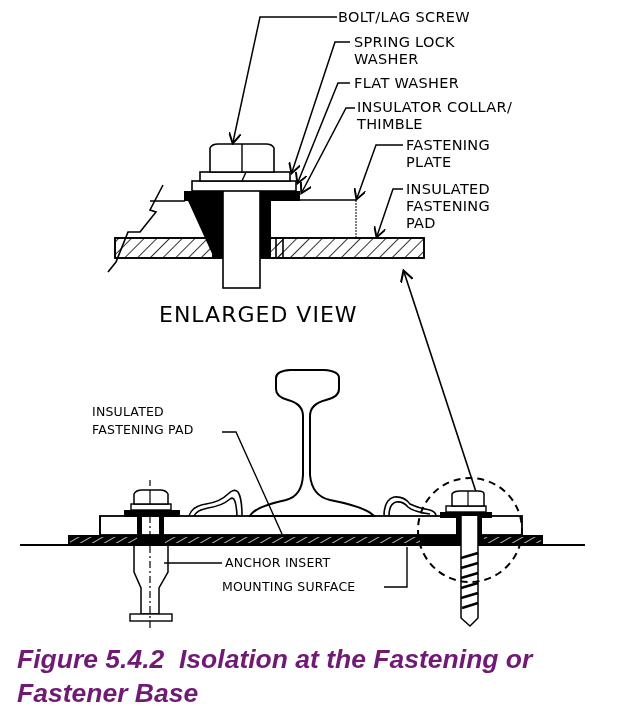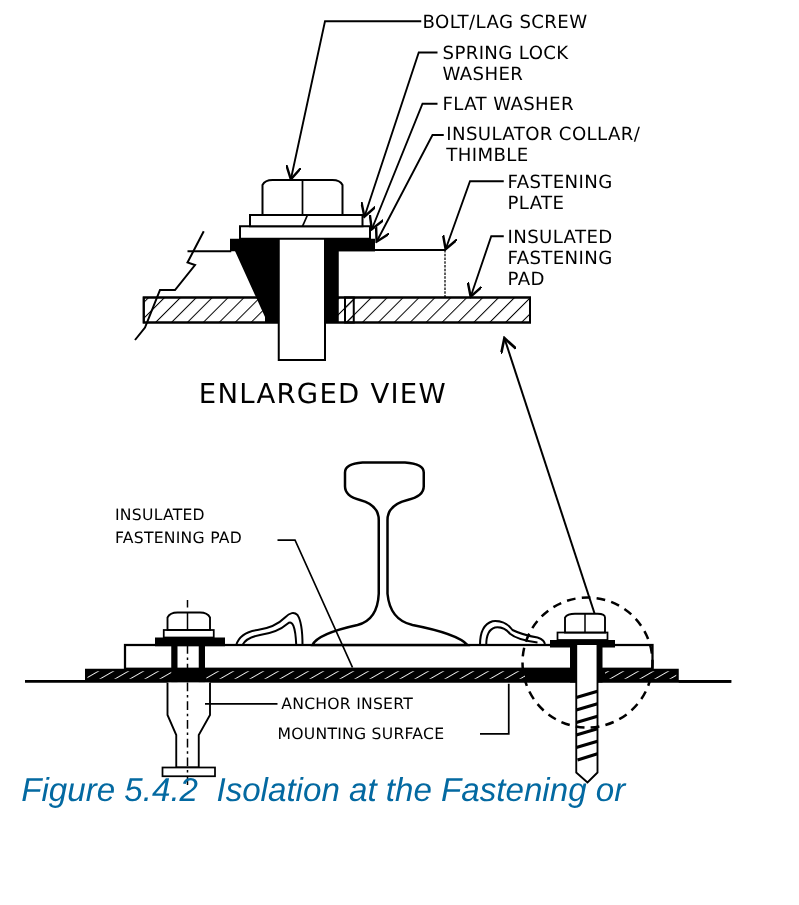--- a/index.html
+++ b/index.html
@@ -2,23 +2,23 @@
 <html><head>
   <meta charset="utf-8">
   <style>
     html, body { margin: 0; padding: 0; background: #ffffff; }
     body { width: 639px; height: 724px; position: relative; overflow: hidden; }
     #diagram { position: absolute; left: 0; top: 0; width: 639px; height: 640px; }
     .lbl { font-family: "DejaVu Sans", sans-serif; font-size: 14.5px; fill: #000; letter-spacing: 0.3px; }
     .lbl-sm { font-family: "DejaVu Sans", sans-serif; font-size: 12.5px; fill: #000; letter-spacing: 0.2px; }
     .title-view { font-family: "DejaVu Sans", sans-serif; font-size: 22px; fill: #000; letter-spacing: 1px; }
     .caption {
-      position: absolute; left: 17px; top: 615px; width: 610px;
-      font-family: "Liberation Sans", sans-serif; font-weight: normal; font-style: italic;
-      font-size: 26.5px; line-height: 34px; color: #0369a1; margin: 0;
+      position: absolute; left: 17px; top: 642px; width: 610px;
+      font-family: "Liberation Sans", sans-serif; font-weight: bold; font-style: italic;
+      font-size: 26.5px; line-height: 34px; color: #701a75; margin: 0;
     }
     .stroke { stroke: #000; fill: none; }
   </style>
 </head>
 <body>
 
 <svg id="diagram" viewBox="0 0 639 640" xmlns="http://www.w3.org/2000/svg">
   <defs>
     <pattern id="hatch" patternUnits="userSpaceOnUse" width="9" height="9" patternTransform="rotate(45)">
       <line x1="0" y1="0" x2="0" y2="9" stroke="#000" stroke-width="1.6"></line>
@@ -135,13 +135,14 @@
 
     <text class="lbl-sm" x="92" y="416">INSULATED</text>
     <text class="lbl-sm" x="92" y="434">FASTENING PAD</text>
     <text class="lbl-sm" x="225" y="567">ANCHOR INSERT</text>
     <text class="lbl-sm" x="222" y="591">MOUNTING SURFACE</text>
   </g>
 </svg>
 
 <div class="caption">
   <div style="white-space:pre;">Figure 5.4.2  Isolation at the Fastening or</div>
+  <div>Fastener Base</div>
 </div>
 
 </body></html>

